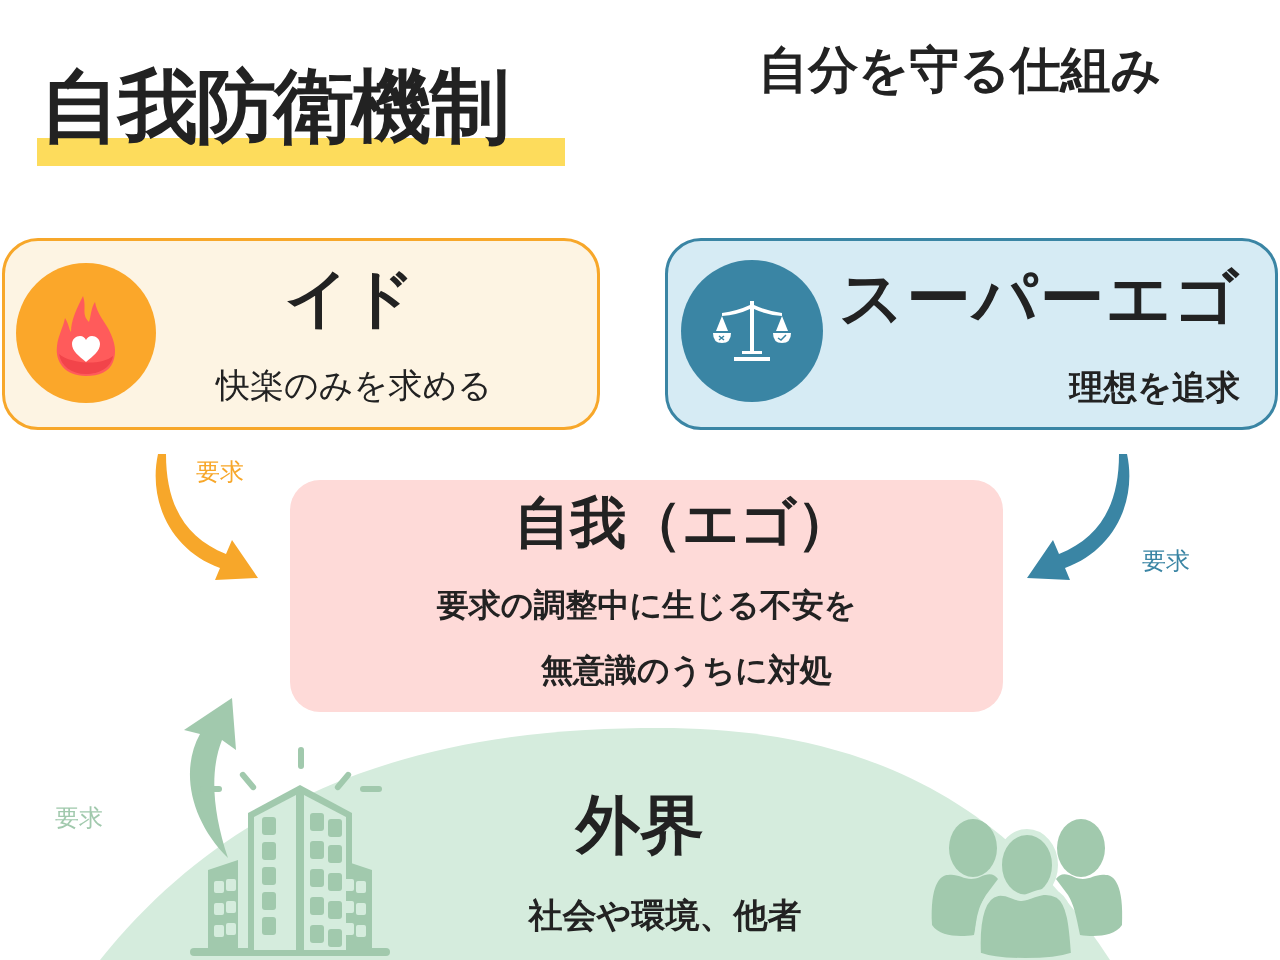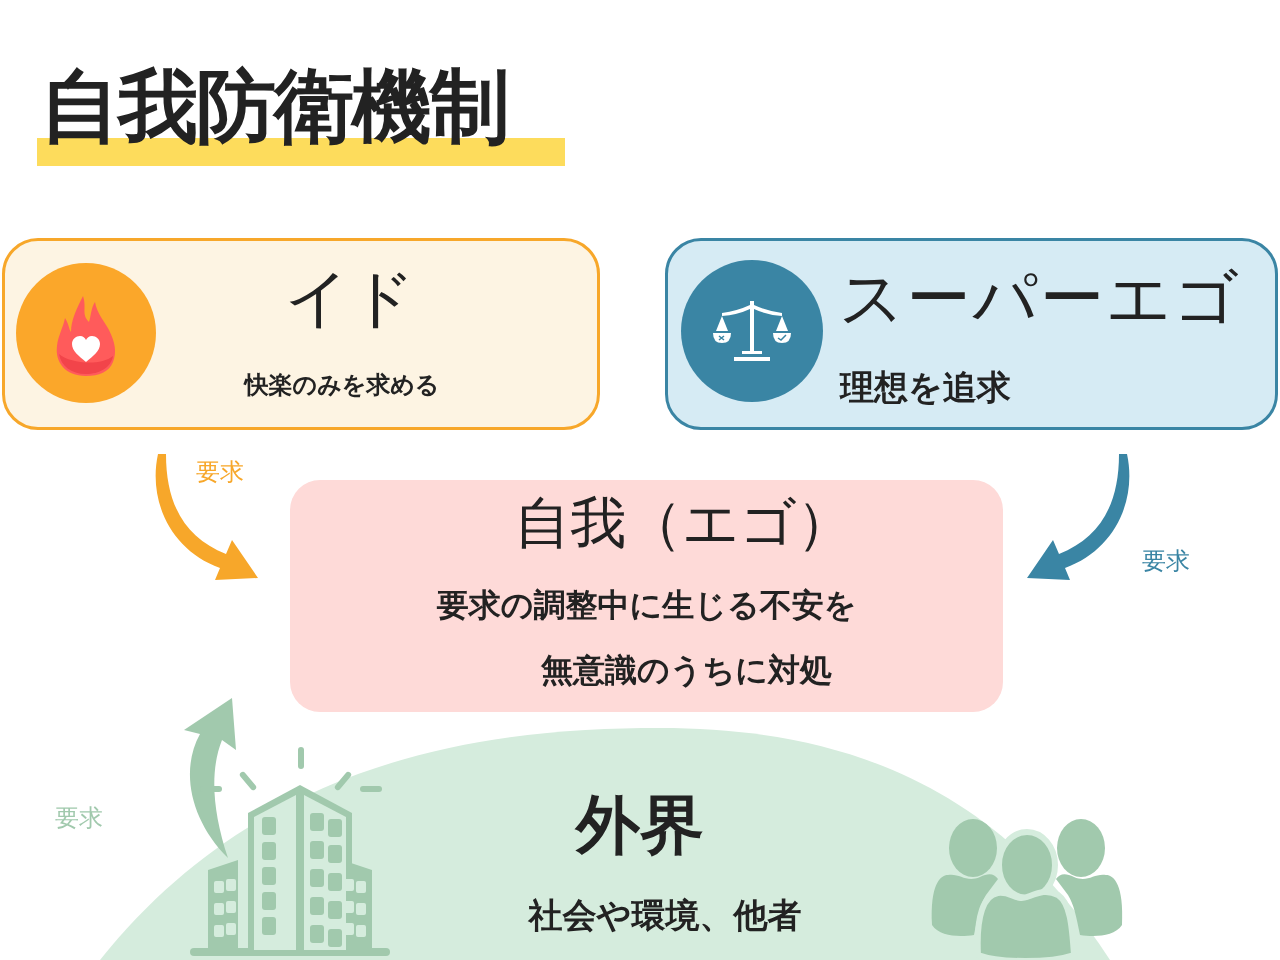--- a/index.html
+++ b/index.html
@@ -45,26 +45,26 @@
     background: #fedad8; border-radius: 30px;
   }
 
   .icon-circle {
     border-radius: 50%; display: flex; align-items: center; justify-content: center;
   }
   .id-icon { left: 16px; top: 263px; width: 140px; height: 140px; background: #fba72a; }
   .super-icon { left: 681px; top: 260px; width: 142px; height: 142px; background: #3a85a4; }
 
   .box-title {
-    font-weight: normal; text-align: center; white-space: nowrap; color: #222;
+    font-weight: bold; text-align: center; white-space: nowrap; color: #222;
   }
   .id-title { left: 210px; top: 258px; width: 280px; font-size: 64px; line-height: 80px; }
-  .id-sub { left: 152px; top: 360px; width: 380px; font-size: 24px; line-height: 50px; text-align:center; font-weight: bold; white-space: nowrap; }
+  .id-sub { left: 164px; top: 360px; width: 380px; font-size: 34px; line-height: 50px; text-align:center; font-weight: normal; white-space: nowrap; }
   .super-title { left: 830px; top: 258px; width: 420px; font-size: 64px; line-height: 80px; letter-spacing: 2px; }
-  .super-sub { left: 840px; top: 362px; width: 400px; font-size: 34px; line-height: 50px; text-align:left; font-weight: bold; white-space: nowrap; }
+  .super-sub { left: 840px; top: 362px; width: 400px; font-size: 34px; line-height: 50px; text-align:right; font-weight: bold; white-space: nowrap; }
 
   .ego-title { left: 290px; top: 488px; width: 787px; font-size: 56px; line-height: 70px; }
   .ego-line { left: 290px; width: 713px; text-align: center; font-size: 32px; font-weight: bold; line-height: 50px; white-space: nowrap; }
   .ego-line1 { top: 580px; }
   .ego-line2 { top: 645px; padding-left: 40px; }
 
   
   .req-label { font-size: 24px; font-weight: normal; white-space: nowrap; }
   .req-id { left: 196px; top: 456px; color: #f7a72a; }
   .req-super { left: 1142px; top: 545px; color: #3a85a4; }
@@ -80,20 +80,21 @@
 <body>
 
 <svg class="abs" style="left:0;top:0" width="1280" height="960">
   <path d="M100 960 C 260 760, 480 728, 660 728 C 850 728, 1000 790, 1110 960 Z" fill="#d5ecdd"></path>
 </svg>
 
 <div class="abs title-highlight"></div>
 <div class="abs title">自我防衛機制</div>
 
 <div class="abs subtitle">
+  <div>自分を守る仕組み</div>
 </div>
 
 <div class="abs box id-box"></div>
 <div class="abs icon-circle id-icon">
   <svg width="70" height="90" viewBox="0 0 70 90">
     <path d="M35 88 C14 88 4 74 6 58 C7 48 12 40 14 30 C18 36 18 42 20 44 C20 32 26 20 32 8 C36 20 30 26 38 34 C40 28 40 20 44 14 C46 26 54 34 58 42 C64 54 66 64 62 74 C58 84 48 88 35 88 Z" fill="#ff5b5b"></path>
     <path d="M35 86 C20 86 10 78 8 66 C20 76 50 78 62 68 C60 80 48 86 35 86 Z" fill="#f2444a"></path>
     <path d="M35 74 C28 68 21 63 21 56 C21 51 25 48 29 48 C32 48 34 50 35 52 C36 50 38 48 41 48 C45 48 49 51 49 56 C49 63 42 68 35 74 Z" fill="#ffffff"></path>
   </svg>
 </div>

